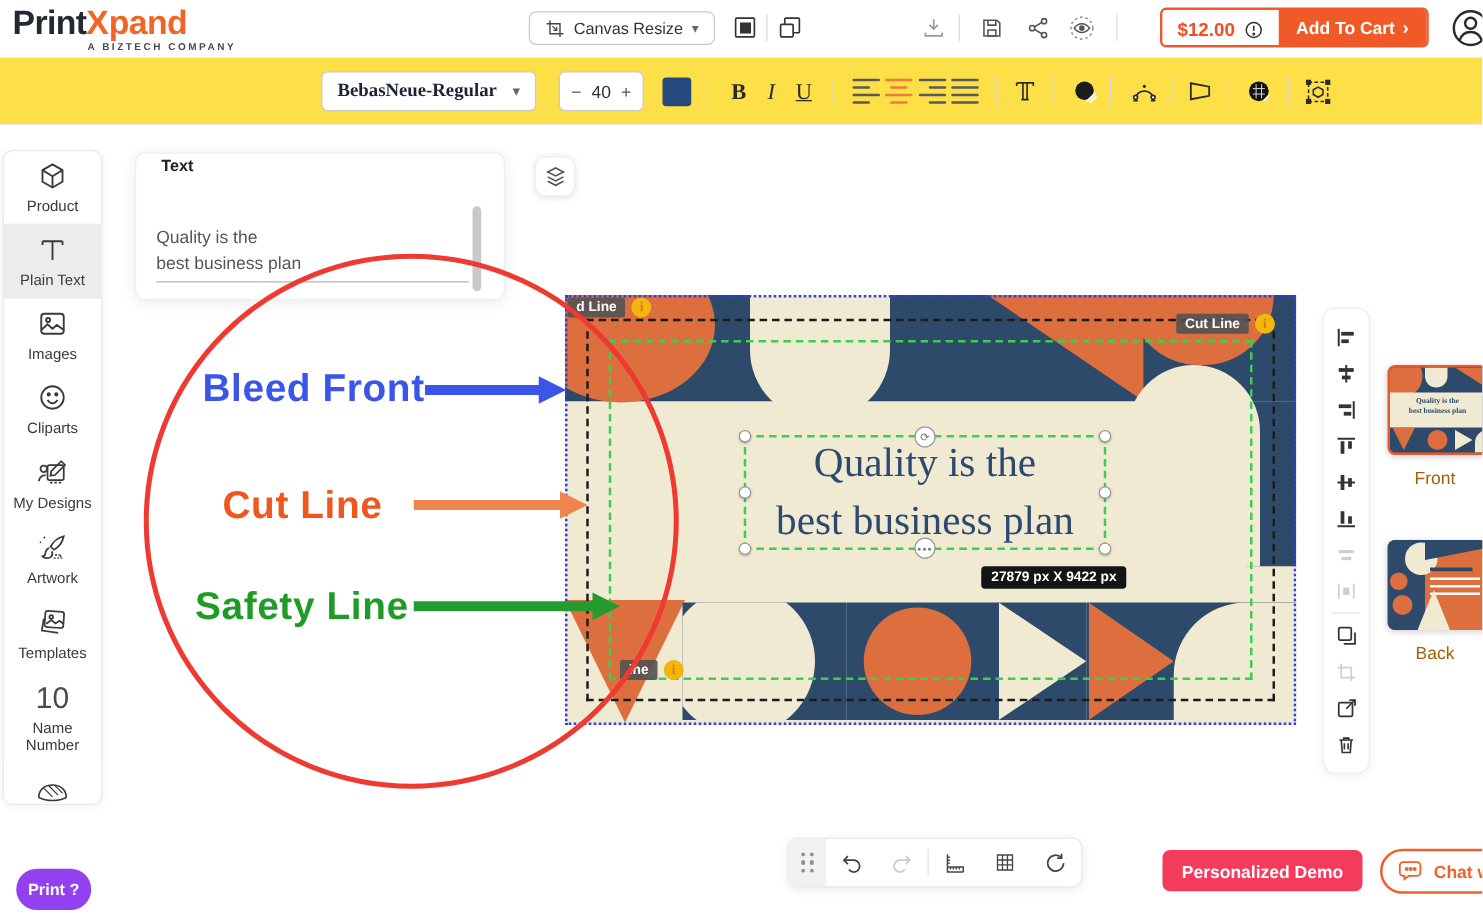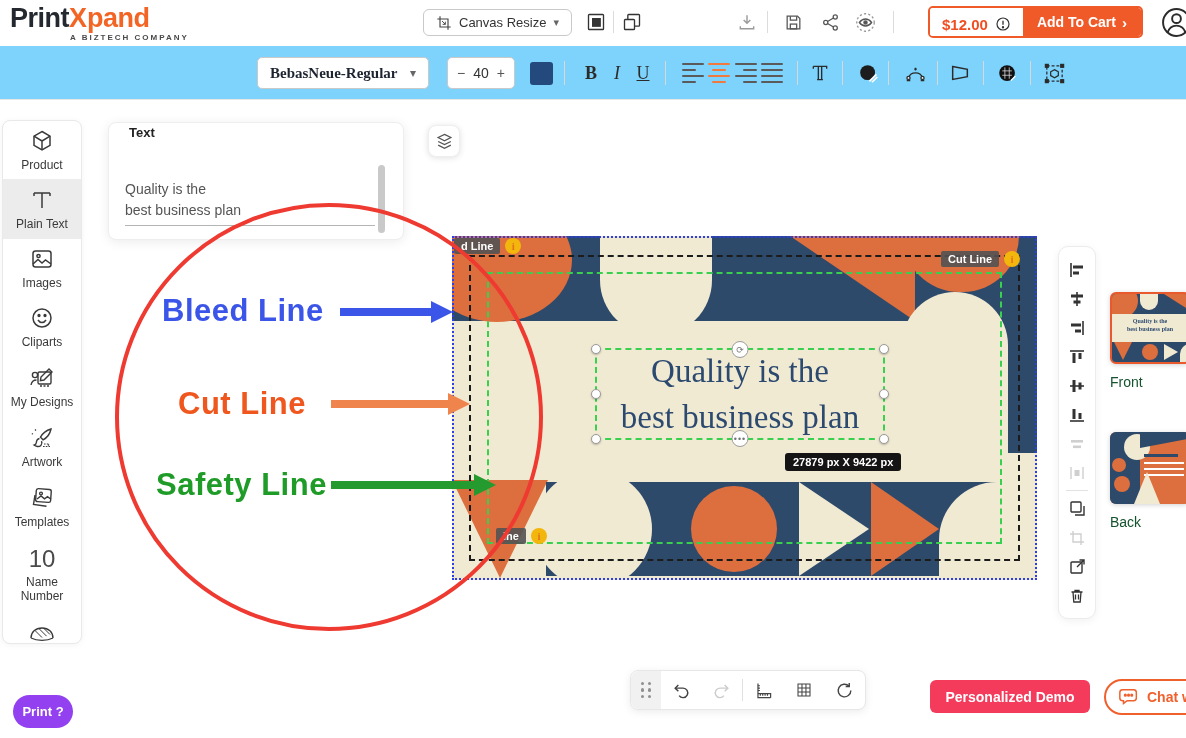--- a/index.html
+++ b/index.html
@@ -17,21 +17,21 @@
   .canvas-resize{position:absolute;left:423px;top:9px;height:27px;display:flex;align-items:center;gap:7px;
                  padding:0 12px;border:1px solid #c9c9c9;border-radius:6px;background:#fff;font-size:13px;color:#333;}
   .hico{position:absolute;top:11px;width:22px;height:22px;display:flex;align-items:center;justify-content:center;}
   .vdiv{position:absolute;top:11px;width:1px;height:22px;background:#dcdcdc;}
   .cartgrp{position:absolute;left:928px;top:6px;height:32px;display:flex;border:2px solid #f05a28;border-radius:5px;overflow:hidden;}
   .price{display:flex;align-items:center;gap:7px;background:#fff;padding:16px 12px;font-size:15px;font-weight:bold;color:#f04e23;}
   .addcart{display:flex;align-items:center;gap:6px;background:#f05a28;color:#fff;font-size:14px;font-weight:bold;padding:0 14px;}
   .addcart .chev{font-size:15px;font-weight:bold;}
   .avatar{position:absolute;left:1161px;top:7px;width:31px;height:31px;}
   
-  .fbar{position:absolute;left:0;top:46px;width:1186px;height:54px;background:#7dd3fc;border-bottom:1px solid #e7e7e7;}
+  .fbar{position:absolute;left:0;top:46px;width:1186px;height:54px;background:#fde047;border-bottom:1px solid #e7e7e7;}
   .fontsel{position:absolute;left:257px;top:11px;width:172px;height:32px;background:#fff;border:1px solid #c9c9c9;
            border-radius:5px;display:flex;align-items:center;justify-content:space-between;padding:0 12px;
            font-family:"Liberation Serif",serif;font-weight:bold;font-size:15px;color:#1d2430;}
   .fontsel .chev{font-family:"Liberation Sans",sans-serif;color:#666;font-size:12px;font-weight:normal;}
   .stepper{position:absolute;left:447px;top:11px;width:68px;height:32px;background:#fff;border:1px solid #c9c9c9;border-radius:5px;
            display:flex;align-items:center;justify-content:space-between;padding:0 9px;font-size:14px;color:#333;}
   .swatch{position:absolute;left:530px;top:16px;width:23px;height:23px;border-radius:3px;}
   .fdiv{position:absolute;top:15px;width:1px;height:24px;background:#d8d8d8;}
   .fbtn{position:absolute;top:13px;width:26px;height:28px;display:flex;align-items:center;justify-content:center;
         font-family:"Liberation Serif",serif;font-size:18px;color:#2b2b2b;}
@@ -93,21 +93,21 @@
   .arrow .shaft{position:absolute;inset:0;background:currentColor;}
   
   .rtools{position:absolute;left:1058px;top:246px;width:38px;background:#fff;border:1px solid #ececec;border-radius:10px;
           box-shadow:0 2px 8px rgba(0,0,0,.06);display:flex;flex-direction:column;align-items:center;padding:8px 0;gap:0;z-index:10;}
   .rtb{width:30px;height:29px;display:flex;align-items:center;justify-content:center;}
   .rdiv{width:22px;height:1px;background:#e2e2e2;margin:3px 0;}
   
   .thumb{position:absolute;left:1110px;width:80px;height:72px;border-radius:6px;overflow:hidden;background:#2e4a6b;
          box-shadow:0 1px 5px rgba(0,0,0,.18);z-index:10;}
   .thumb.sel{border:2px solid #e85a2e;}
-  .pagelabel{position:absolute;left:1110px;width:76px;font-size:14px;color:#14532d;z-index:10;}
+  .pagelabel{position:absolute;left:1110px;width:76px;text-align:center;font-size:14px;color:#a16207;z-index:10;}
   .minitext{position:absolute;left:0;right:0;text-align:center;font-family:"Liberation Serif",serif;
             color:#2c4a70;font-size:6px;line-height:8px;font-weight:bold;}
   
   .bbar{position:absolute;left:630px;top:670px;width:236px;height:40px;background:#fff;border:1px solid #e7e7e7;
         border-radius:8px;box-shadow:0 2px 8px rgba(0,0,0,.08);display:flex;align-items:center;z-index:10;}
   .bhandle{width:30px;height:100%;background:#f1f1f1;border-radius:8px 0 0 8px;display:flex;align-items:center;justify-content:center;}
   .dots{display:grid;grid-template-columns:4px 4px;gap:3px;}
   .dots i{width:3.4px;height:3.4px;border-radius:50%;background:#8f8f8f;}
   .bico{flex:1;display:flex;align-items:center;justify-content:center;height:100%;}
   .bdiv{width:1px;height:22px;background:#e0e0e0;}
@@ -461,21 +461,21 @@
       <div class="handle" style="right:-6px;top:50%;margin-top:-5px;"></div>
       <div class="rotator">⟳</div>
       <div class="dotsh">•••</div>
     </div>
 
     <div class="sizetip">27879 px X 9422 px</div>
   </div>
 
   <div class="magcircle" style="position:absolute;left:115px;top:203px;width:428px;height:428px;border:4px solid #ee3a30;border-radius:50%;z-index:30;pointer-events:none;"></div>
 
-  <div class="annlabel" style="left:162px;top:293px;color:#3b55e8;">Bleed Line</div>
+  <div class="annlabel" style="left:162px;top:293px;color:#3b55e8;">Bleed Front</div>
   <div class="arrow" style="left:340px;top:308px;width:92px;color:#3b55e8;">
       <span class="shaft"></span>
       <span class="head"></span>
     </div>
 
   <div class="annlabel" style="left:178px;top:386px;color:#f0571f;">Cut Line</div>
   <div class="arrow" style="left:331px;top:400px;width:118px;color:#f0844d;">
       <span class="shaft"></span>
       <span class="head"></span>
     </div>

